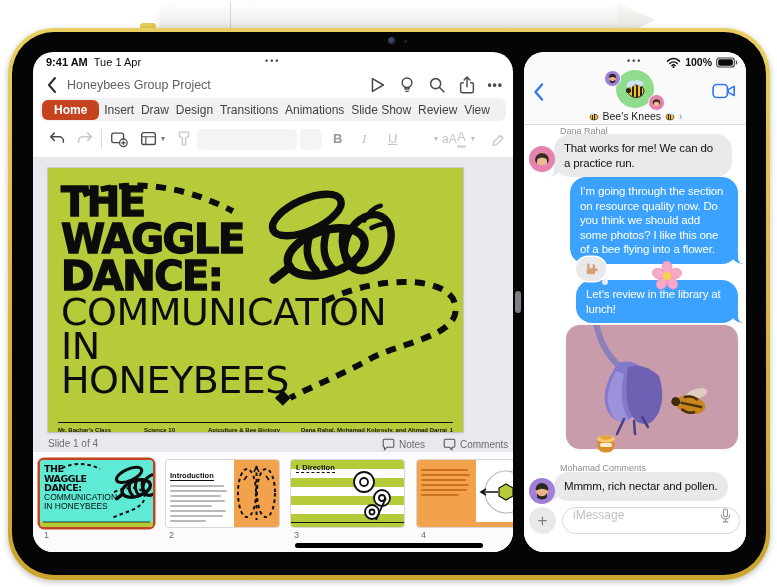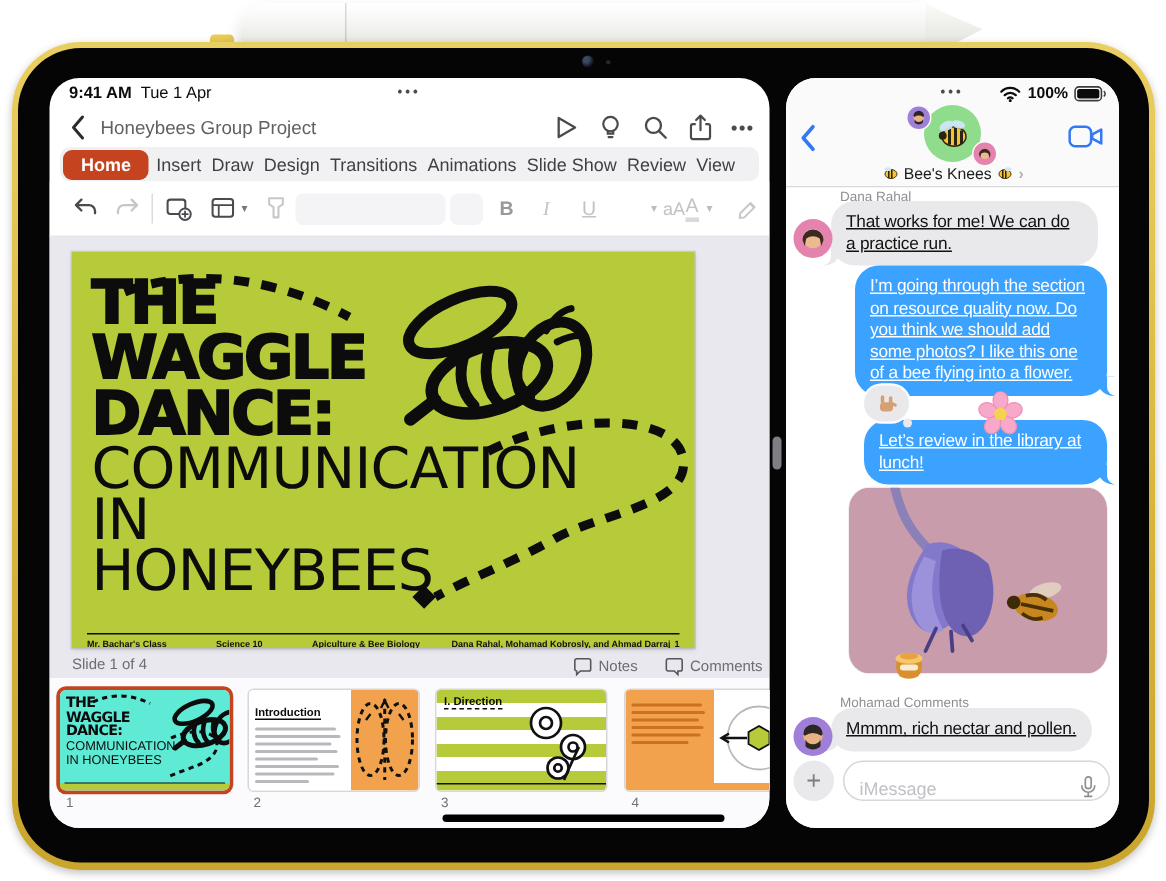--- a/index.html
+++ b/index.html
@@ -106,39 +106,39 @@
   .av-sm{position:absolute;width:17px;height:17px;border-radius:50%;border:1.5px solid #fafafa;
     display:flex;align-items:center;justify-content:center;overflow:hidden;}
   .av-sm.purple{left:-6px;top:2px;background:#a07fd9;}
   .av-sm.pink{left:38px;top:26px;background:#e383ae;}
   .msg-title{position:absolute;left:0;top:58px;width:100%;text-align:center;font-size:10.5px;color:#1c1c1e;}
   .msg-title .chev{color:#b0b0b5;font-weight:bold;}
   .msg-video{position:absolute;right:10px;top:30px;}
 
   .chat{position:absolute;left:0;top:73px;width:100%;height:379px;background:#fff;}
   .sender-label{position:absolute;font-size:9px;color:#8e8e93;}
-  .bubble{position:absolute;padding:7px 10px;border-radius:16px;font-size:11.5px;line-height:14.5px;letter-spacing:-.15px;text-decoration:underline;}
+  .bubble{position:absolute;padding:7px 10px;border-radius:16px;font-size:11.5px;line-height:14.5px;letter-spacing:-.15px;}
   .bubble.gray{background:#e9e9eb;color:#111;}
   .bubble.blue{background:#3ca2ff;color:#fff;}
   .bubble.gray::before{content:'';position:absolute;left:-5px;bottom:0;width:11px;height:13px;background:#e9e9eb;border-bottom-right-radius:13px 11px;}
   .bubble.gray::after{content:'';position:absolute;left:-6px;bottom:0;width:6px;height:13px;background:#fff;border-bottom-right-radius:8px;}
   .bubble.blue::before{content:'';position:absolute;right:-5px;bottom:0;width:11px;height:13px;background:#3ca2ff;border-bottom-left-radius:13px 11px;}
   .bubble.blue::after{content:'';position:absolute;right:-6px;bottom:0;width:6px;height:13px;background:#fff;border-bottom-left-radius:8px;}
   .chat-avatar{position:absolute;width:26px;height:26px;border-radius:50%;display:flex;align-items:center;justify-content:center;overflow:hidden;}
   .reaction{position:absolute;width:30px;height:24px;background:#e9e9eb;border-radius:12px;
     display:flex;align-items:center;justify-content:center;z-index:5;
     box-shadow:0 0 0 1.5px #fff;}
   .reaction::after{content:'';position:absolute;right:-2px;bottom:-4px;width:6px;height:6px;border-radius:50%;background:#e9e9eb;}
   .photo-msg{position:absolute;border-radius:14px;overflow:hidden;box-shadow:0 0 0 .5px rgba(0,0,0,.08);}
   .sticker{position:absolute;z-index:6;}
   .msg-inputbar{position:absolute;left:0;top:452px;width:100%;height:48px;background:#fff;}
   .plus-btn{position:absolute;left:5px;top:3px;width:27px;height:27px;border-radius:50%;background:#e9e9eb;
     color:#7c7c82;font-size:17px;font-weight:400;display:flex;align-items:center;justify-content:center;line-height:1;}
   .msg-input{position:absolute;left:38px;right:6px;top:3px;height:27px;border:1.2px solid #d6d6db;border-radius:14px;
-    display:flex;align-items:flex-end;padding:0 8px 0 10px;}
+    display:flex;align-items:flex-start;padding:0 8px 0 10px;}
   .msg-placeholder{flex:1;font-size:12px;color:#c0c0c6;}
 </style>
 </head>
 <body>
 
 <div class="stage">
 
   <div class="vol-btn" style="left:140px;width:16px;"></div>
   <div class="vol-btn" style="left:162px;width:24px;"></div>
   <div class="pencil">

